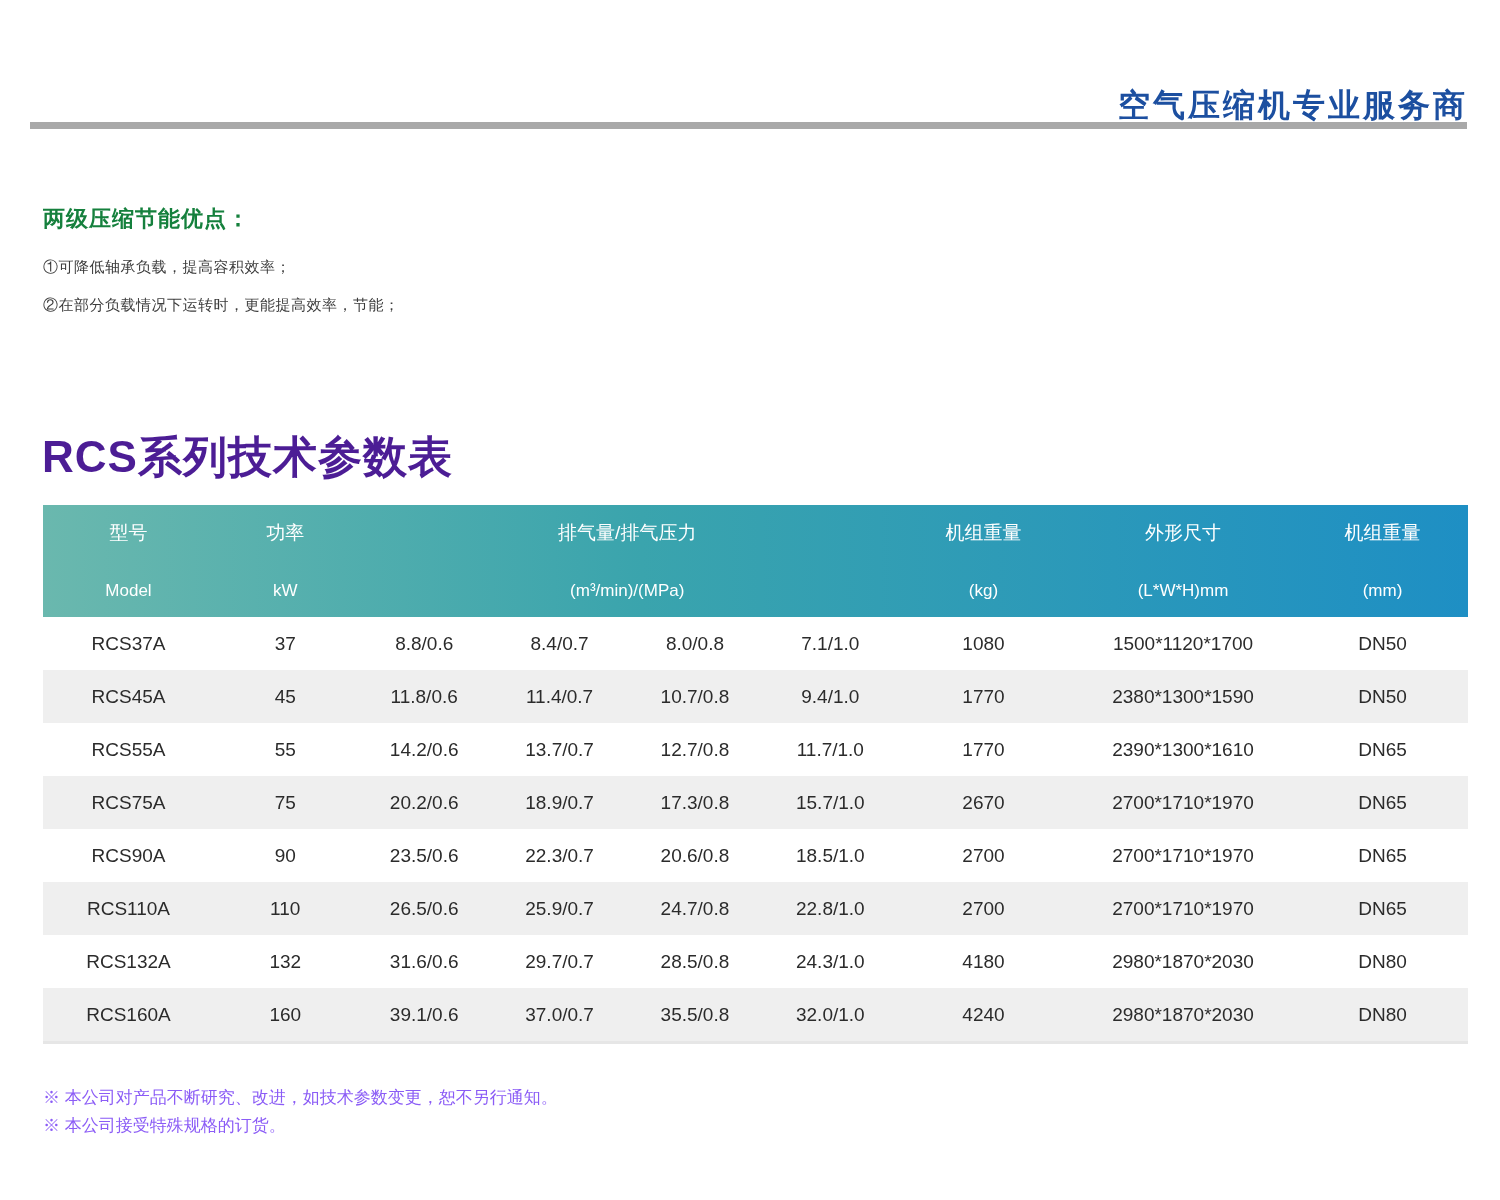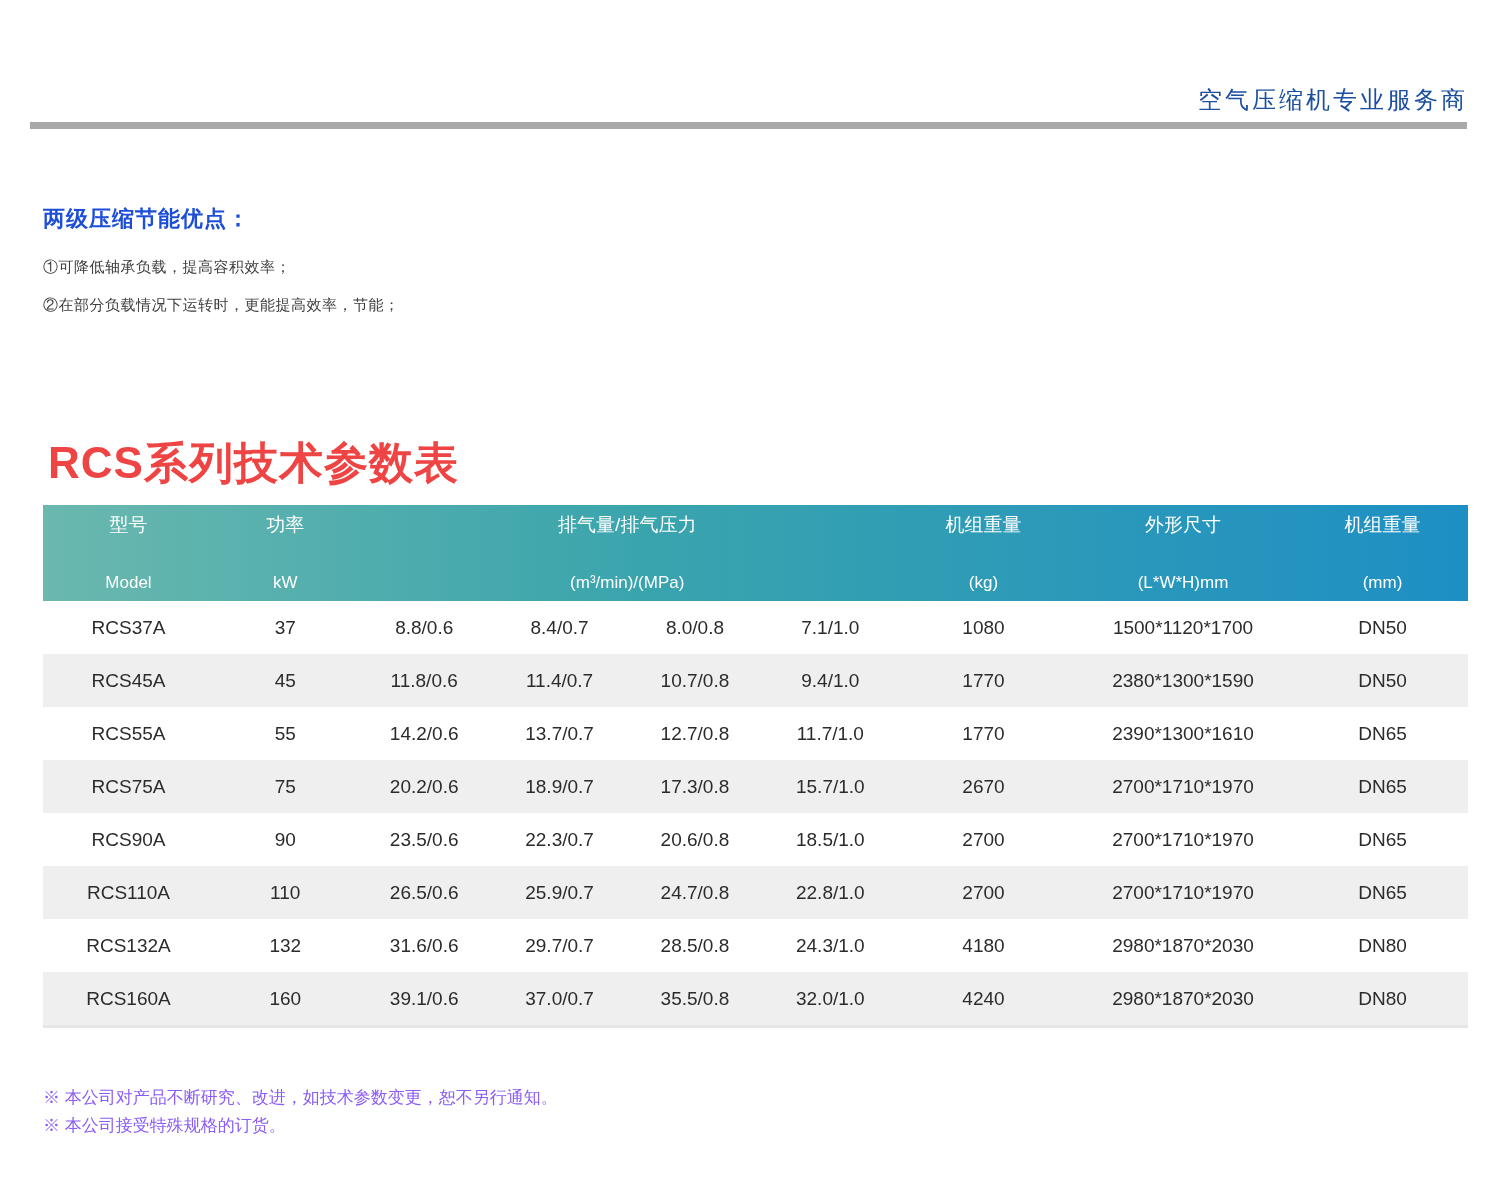--- a/index.html
+++ b/index.html
@@ -11,84 +11,84 @@
     font-family: "Liberation Sans", sans-serif;
     overflow: hidden;
   }
 
   
   .top-slogan {
     position: absolute;
     top: 84px;
     right: 32px;
     font-family: "DejaVu Serif", serif;
-    font-size: 24px;
-    font-weight: normal;
+    font-size: 32px;
+    font-weight: bold;
     letter-spacing: 3px;
     color: #1c4fa0;
     white-space: nowrap;
   }
   .top-rule {
     position: absolute;
     top: 122px;
     left: 30px;
     width: 1437px;
     height: 7px;
     background: #a9a9a9;
   }
 
   
   .adv-title {
     position: absolute;
     top: 204px;
     left: 43px;
     font-size: 22px;
     font-weight: bold;
-    color: #1d4ed8;
+    color: #15803d;
     letter-spacing: 1px;
   }
   .adv-item {
     position: absolute;
     left: 43px;
     font-size: 15px;
     color: #3c3c3c;
     letter-spacing: 0.5px;
     white-space: nowrap;
   }
   .adv-item.i0 { top: 258px; }
   .adv-item.i1 { top: 296px; }
   .adv-item.i2 { top: 334px; }
 
   
   .table-title {
     position: absolute;
     top: 428px;
     left: 42px;
-    margin: 6px;
+    margin: 0;
     font-size: 44px;
     font-weight: bold;
-    color: #ef4444;
+    color: #4c1d95;
     letter-spacing: 1px;
   }
 
   
   table.spec {
     position: absolute;
     top: 505px;
     left: 43px;
     width: 1425px;
     border-collapse: collapse;
     table-layout: fixed;
   }
   table.spec thead tr {
     background: linear-gradient(90deg, #6ab8ae 0%, #3aa4ad 42%, #1e8fc4 100%);
   }
   table.spec th {
     height: 53px;
-    padding: 8px;
+    padding: 16px;
     color: #ffffff;
     font-weight: normal;
     text-align: center;
     vertical-align: middle;
   }
   table.spec th .h1 { font-size: 19px; line-height: 24px; }
   table.spec th .h2 { font-size: 17px; line-height: 20px; margin-top: 36px; }
   table.spec td {
     height: 53px;
     padding: 0;

